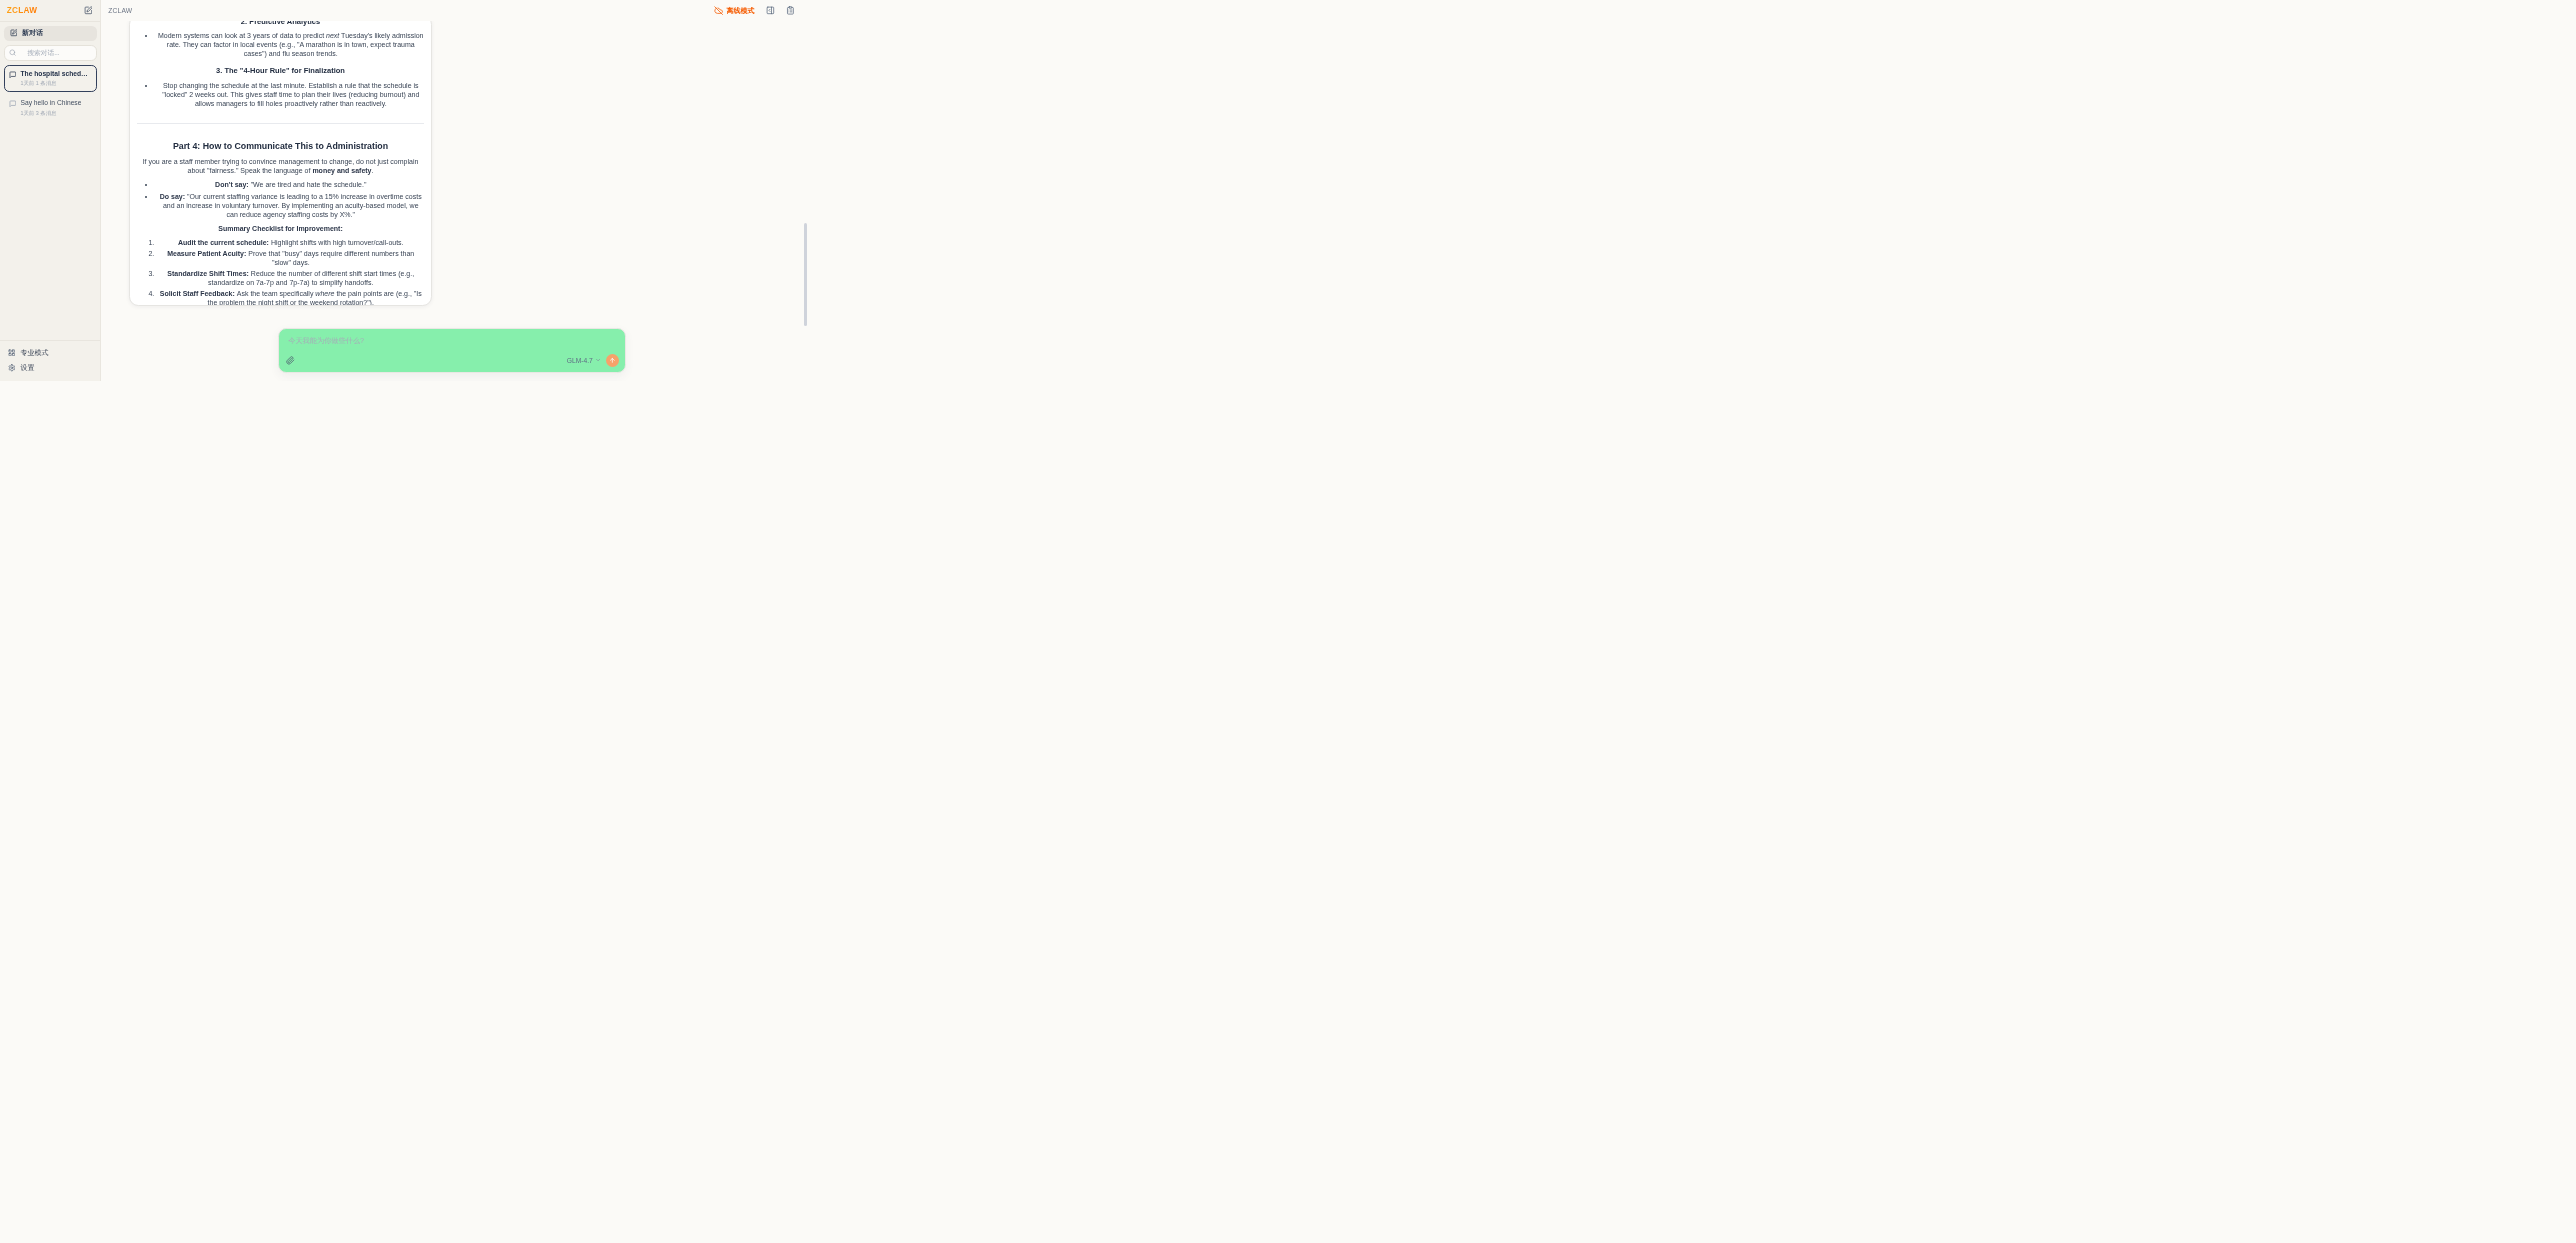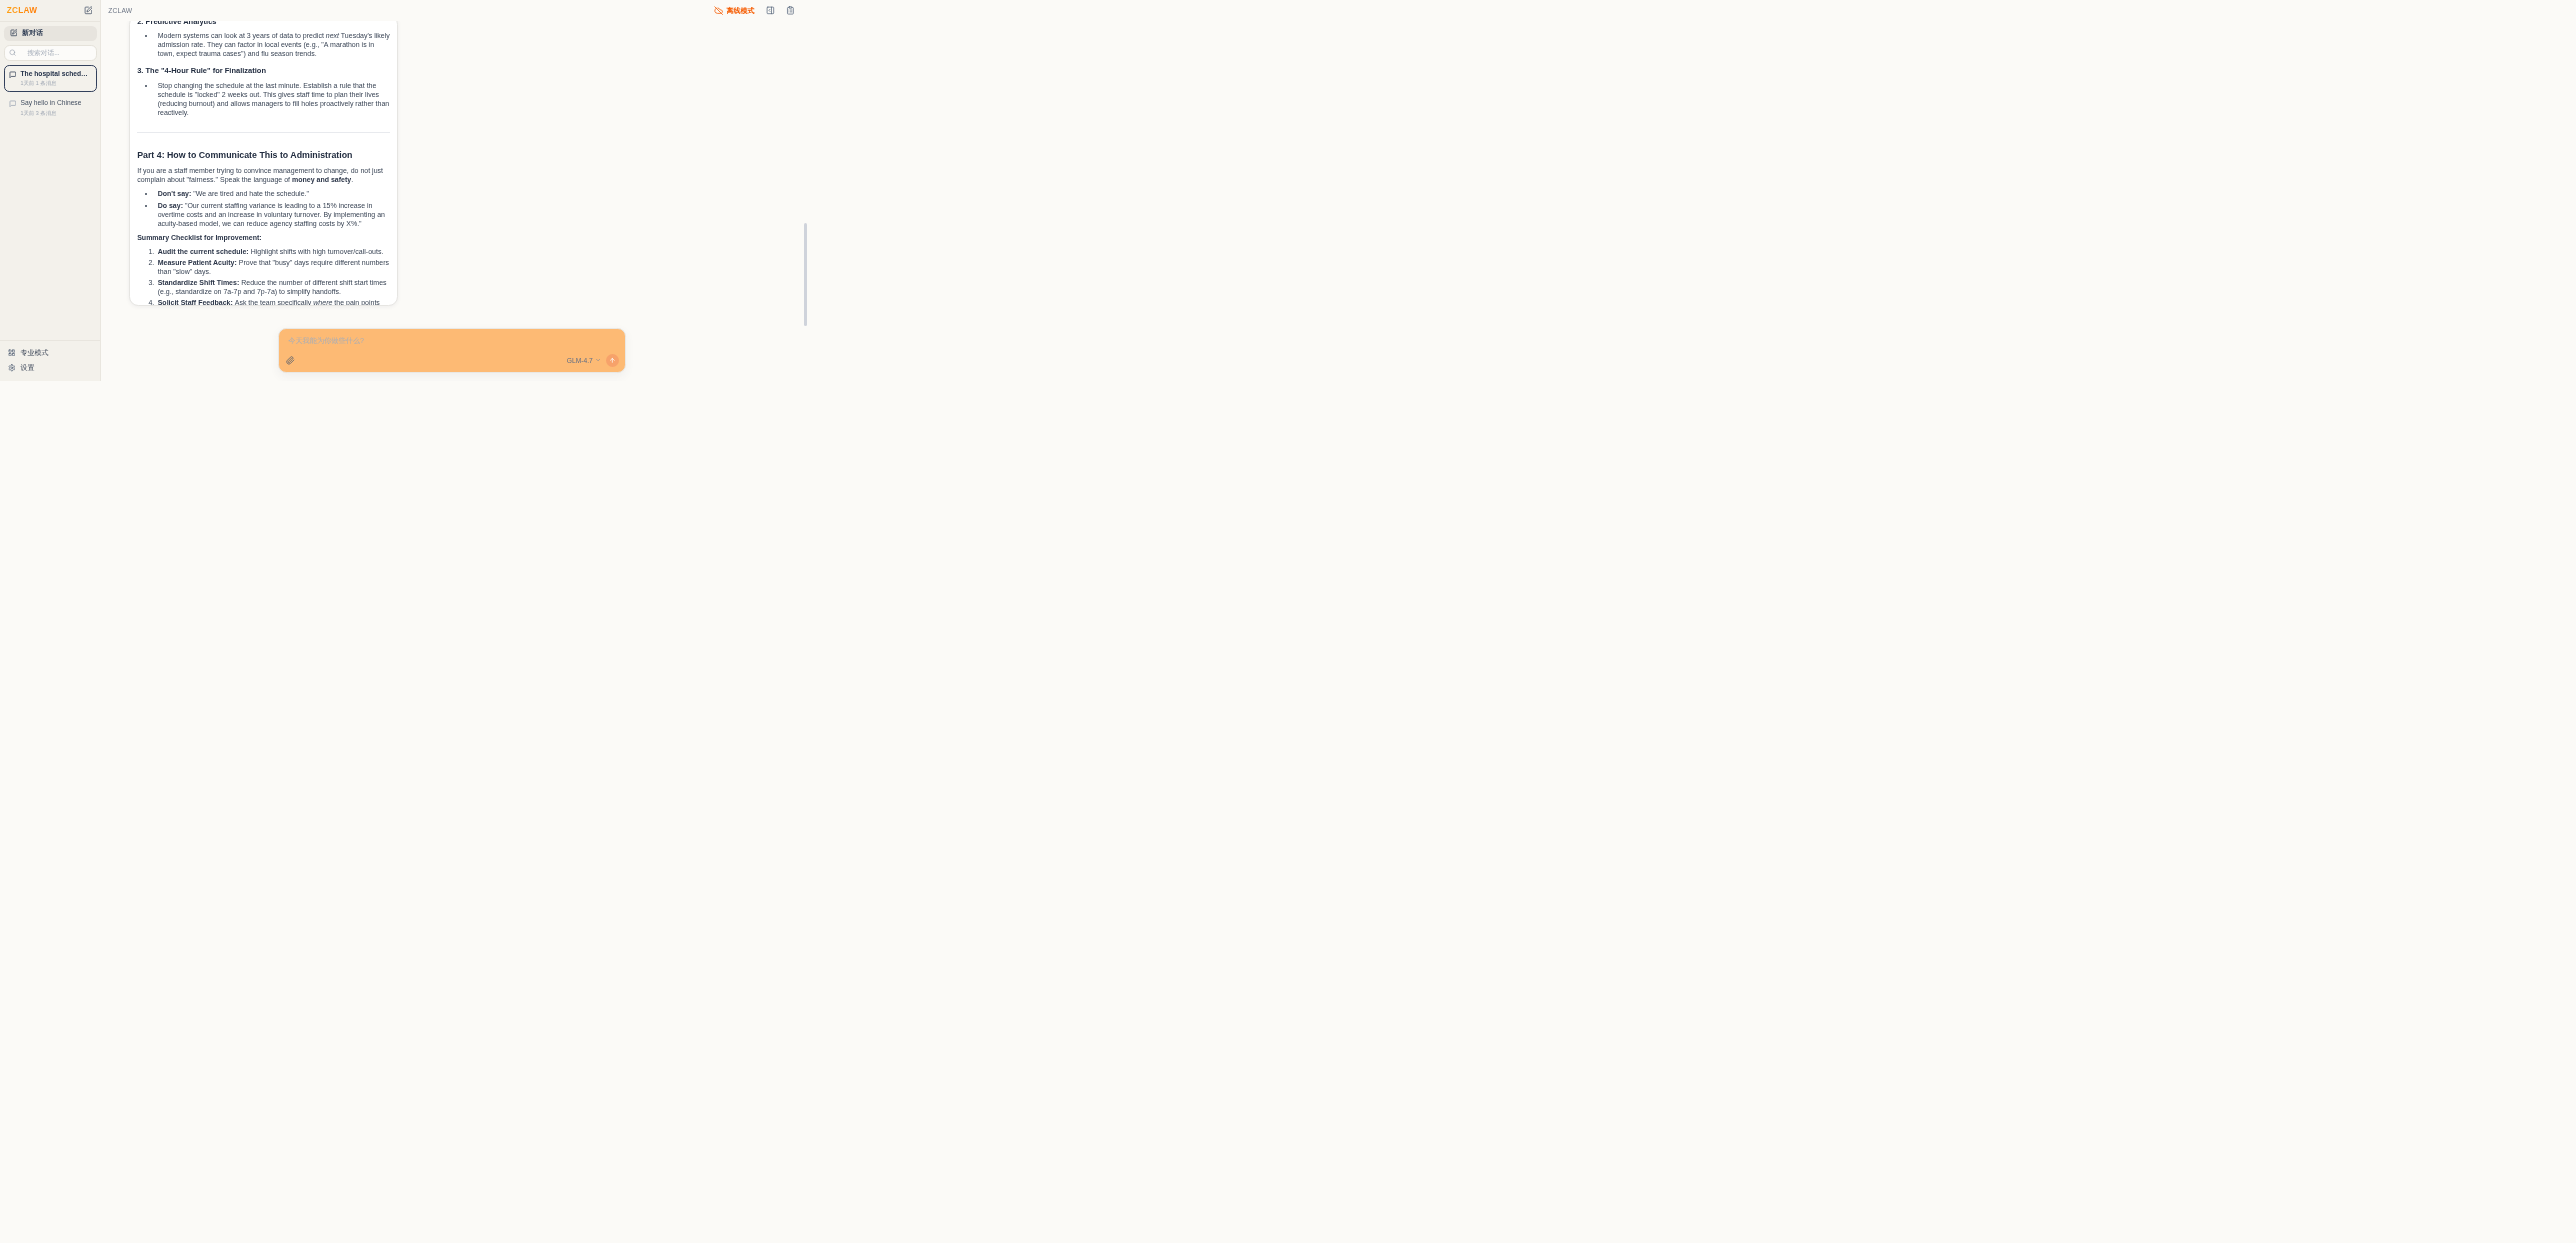--- a/index.html
+++ b/index.html
@@ -84,41 +84,41 @@
   }
   .topbar-title{font-size:6.7px;font-weight:500;color:#6b7484;letter-spacing:0.2px;}
   .topbar-right{display:flex;align-items:center;gap:11.3px;}
   .offline-chip{display:flex;align-items:center;gap:3.1px;color:#f65b00;cursor:pointer;}
   .offline-chip .offline-label{font-size:7px;font-weight:700;}
   .topbar-btn{color:#57657c;cursor:pointer;}
 
   .chat-scroll{position:absolute;left:0;right:0;top:21px;bottom:0;overflow:hidden;z-index:1;}
 
   .msg-card{
-    position:absolute;left:28px;top:-6.2px;width:269px;height:291px;box-sizing:border-box;
+    position:absolute;left:28px;top:-6.2px;width:303px;height:291px;box-sizing:border-box;
     background:#ffffff;border:0.5px solid #e6e5e2;border-radius:9.3px;
     box-shadow:0 1px 4.1px rgba(40,40,60,.06);
     padding:0 7.2px 5.2px;overflow:hidden;
-    font-size:7px;line-height:9px;color:#394455;
+    font-size:7px;line-height:9px;color:#394455;text-align:center;
   }
   .msg-card h3{font-size:7.5px;line-height:9.8px;margin:8.2px 0 4.6px;color:#222d40;font-weight:700;}
   .msg-card > h3:first-child{margin-top:1px;}
   .msg-card h2{font-size:8.8px;line-height:11.3px;margin:16.5px 0 5.2px;color:#222d40;font-weight:700;}
   .msg-card p{margin:5.2px 0;}
   .msg-card ul,.msg-card ol{margin:4.6px 0;padding-left:19px;}
   .msg-card li{margin:0;padding-left:1.5px;}
   .msg-card li + li{margin-top:2.1px;}
   .msg-card hr{border:none;border-top:0.5px solid #e8eaee;margin:15.5px 0 0;}
   .msg-card strong{font-weight:700;color:#2c3649;}
   .msg-card em{font-style:italic;}
 
   
   .composer{
     position:absolute;left:177px;bottom:8.2px;width:348px;height:45px;box-sizing:border-box;
-    background:#fdba74;border:0.5px solid #eae8e4;border-radius:8.2px;z-index:6;
+    background:#86efac;border:0.5px solid #eae8e4;border-radius:8.2px;z-index:6;
     box-shadow:0 3.1px 9.3px rgba(60,60,80,.06);
   }
   .composer textarea{
     position:absolute;left:7.2px;right:7.2px;top:5.2px;height:17.5px;
     border:none;outline:none;resize:none;background:transparent;
     font-family:inherit;font-size:7.2px;color:#394455;
   }
   .composer textarea::placeholder{color:#a6adb8;}
   .composer-bottom{
     position:absolute;left:7.2px;right:5.7px;bottom:4.6px;height:13.4px;

